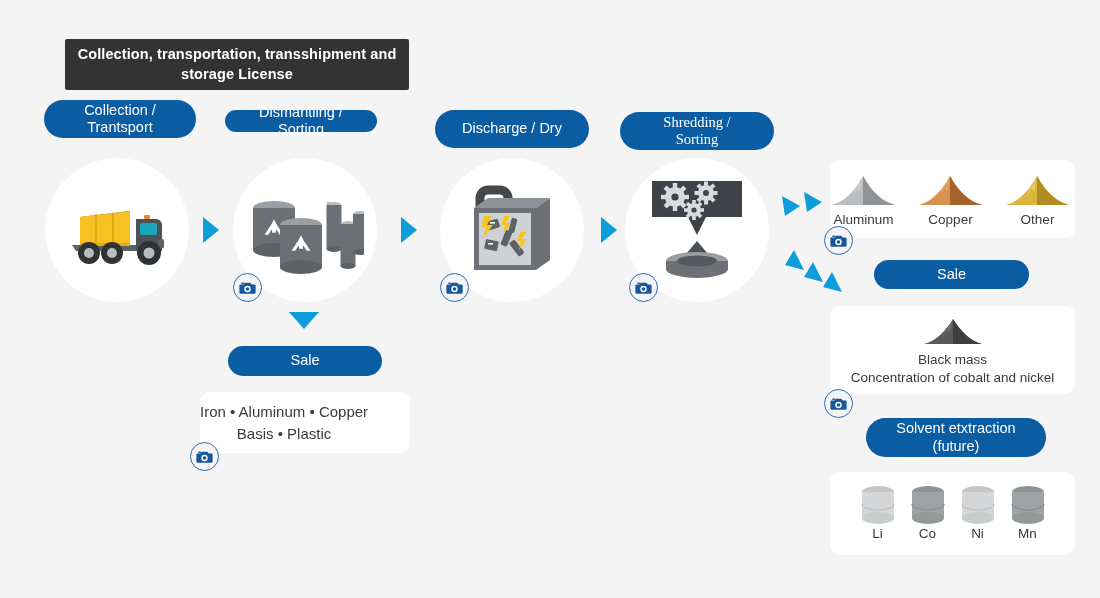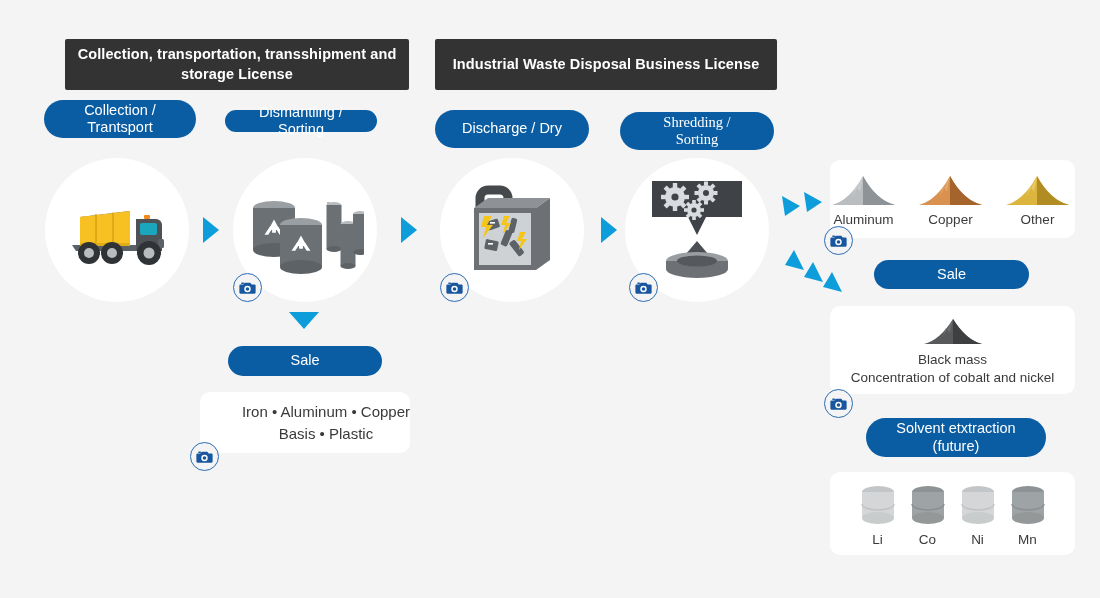--- a/index.html
+++ b/index.html
@@ -76,36 +76,32 @@
     display:flex;align-items:center;justify-content:center;
     box-sizing:border-box;
   }
   .cam svg{display:block;}
 
   
   .pile-col{display:flex;flex-direction:column;align-items:center;}
   .pile-row{display:flex;justify-content:flex-start;align-items:flex-end;}
   .barrel-row{display:flex;justify-content:center;align-items:flex-end;}
   .barrel-col{display:flex;flex-direction:column;align-items:center;}
-  .barrel-label{font-size:13.5px;color:#3a3a3a;margin-top:6px;}
+  .barrel-label{font-size:13.5px;color:#3a3a3a;}
 </style>
 </head>
 <body>
 
 <div class="stage">
 
   <div class="abs license-bar" style="left:38px;top:39px;width:344px;height:51px;margin-left:27px;">
     <span>Collection, transportation,
 transshipment and storage License</span>
   </div>
 
-  <div class="abs license-bar" style="left:435px;top:39px;width:342px;height:51px;">
-    <span>Industrial Waste Disposal
-Business License</span>
-  </div>
 
   <div class="abs pill two-line" style="left:44px;top:100px;width:152px;height:38px;">
     <span>Collection /
 Trantsport</span>
   </div>
 
   <div class="abs circle" style="left:45px;top:158px;width:144px;height:144px;">
     <svg width="118" height="74" viewBox="0 0 118 74">
 
       <polygon points="18,58 14,52 22,52 22,24 72,18 72,52 78,52 78,58" fill="#5c6166"></polygon>
@@ -189,21 +185,21 @@
   </div>
 
   <div class="abs" style="left:289px;top:312px;">
     <div class="tri-down"></div>
   </div>
 
   <div class="abs pill" style="left:228px;top:346px;width:154px;height:30px;">
     <span>Sale</span>
   </div>
 
-  <div class="abs card" style="left:200px;top:392px;width:210px;height:61px;display:flex;align-items:center;justify-content:flex-end;">
+  <div class="abs card" style="left:200px;top:392px;width:210px;height:61px;display:flex;align-items:center;justify-content:flex-start;">
     <div class="card-text" style="white-space:pre-line;">Iron • Aluminum • Copper
 Basis • Plastic</div>
   </div>
 
   <div class="abs cam" style="left:190px;top:442px;">
     <svg width="17" height="14" viewBox="0 0 24 20">
       <path d="M2 5h4l2-2.5h8L18 5h4a1.6 1.6 0 0 1 1.6 1.6v10A1.6 1.6 0 0 1 22 18.2H2A1.6 1.6 0 0 1 .4 16.6v-10A1.6 1.6 0 0 1 2 5z" fill="#18569f"></path>
       <circle cx="12" cy="11.5" r="4.6" fill="#ffffff"></circle>
       <circle cx="12" cy="11.5" r="2.6" fill="#18569f"></circle>
       <rect x="3" y="2" width="4" height="2.2" rx="1" fill="#18569f"></rect>

